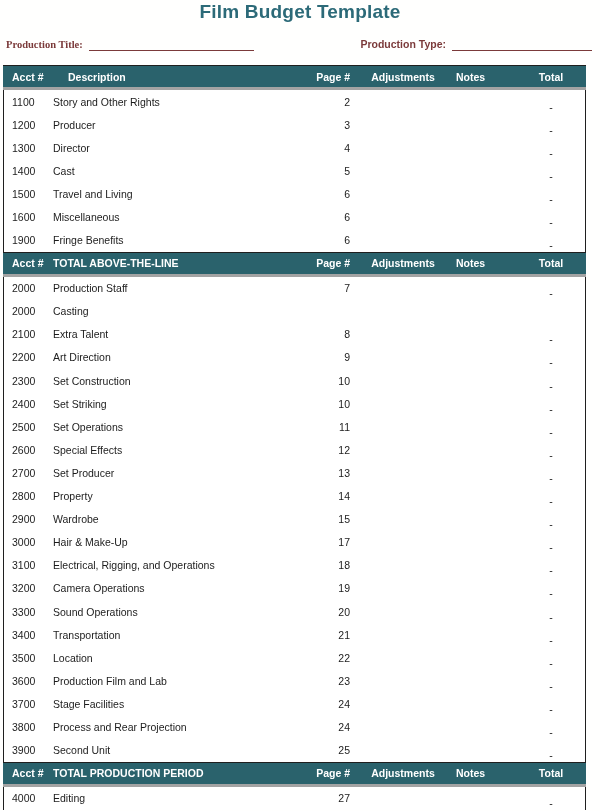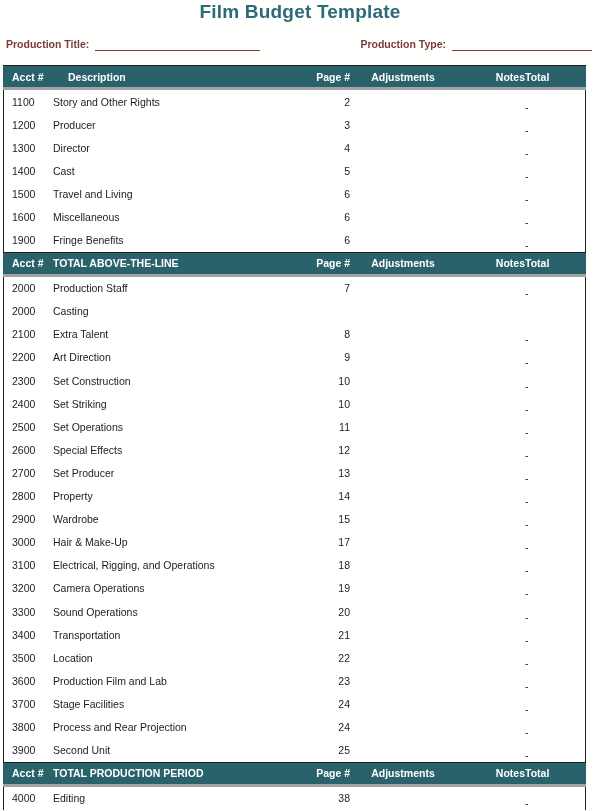--- a/index.html
+++ b/index.html
@@ -38,21 +38,21 @@
     display: flex;
     align-items: flex-end;
     height: 22px;
     margin-top: 5px;
     padding: 0 8px 0 6px;
   }
   .prod-field {
     display: flex;
     align-items: flex-end;
   }
-  .prod-field.left { flex: 0 0 auto; }
+  .prod-field.left { flex: 0 0 auto; font-family: Liberation Serif, serif; }
   .prod-field.right { margin-left: auto; }
   .prod-label {
     font-size: 10.5px;
     font-weight: bold;
     color: #7b3a3a;
     white-space: nowrap;
     line-height: 13px;
   }
   .prod-blank {
     border-bottom: 1.6px solid #7b3a3a;
@@ -94,22 +94,22 @@
     font-size: 10.5px;
     color: #1c1c1c;
     background: #ffffff;
   }
 
   
   .c-acct  { width: 46px;  padding-left: 8px;  box-sizing: border-box; }
   .c-desc  { width: 200px; padding-left: 3px;  box-sizing: border-box; }
   .c-page  { width: 100px; text-align: right; box-sizing: border-box; }
   .c-adj   { width: 106px; text-align: center; box-sizing: border-box; }
-  .c-notes { width: 69px;  text-align: right; box-sizing: border-box; }
-  .c-total { width: 60px;  text-align: left; padding-right: 8px; box-sizing: border-box; }
+  .c-notes { width: 69px;  text-align: left; box-sizing: border-box; }
+  .c-total { width: 60px;  text-align: center; padding-right: 8px; box-sizing: border-box; }
 
   .hdr .c-desc { padding-left: 18px; }
   .hdr.section .c-desc { padding-left: 3px; }
 
   
   .row .c-total {
     position: relative;
     top: 5px;
     font-size: 10.5px;
     color: #1c1c1c;
@@ -378,20 +378,20 @@
         <div class="c-acct">Acct #</div>
         <div class="c-desc">TOTAL PRODUCTION PERIOD</div>
         <div class="c-page">Page #</div>
         <div class="c-adj">Adjustments</div>
         <div class="c-notes">Notes</div>
         <div class="c-total">Total</div>
       </div>
       <div class="row">
         <div class="c-acct">4000</div>
         <div class="c-desc">Editing</div>
-        <div class="c-page">38</div>
+        <div class="c-page">27</div>
         <div class="c-adj"></div>
         <div class="c-notes"></div>
         <div class="c-total">-</div>
       </div>
     </div>
 
 </div>
 
 </body></html>

